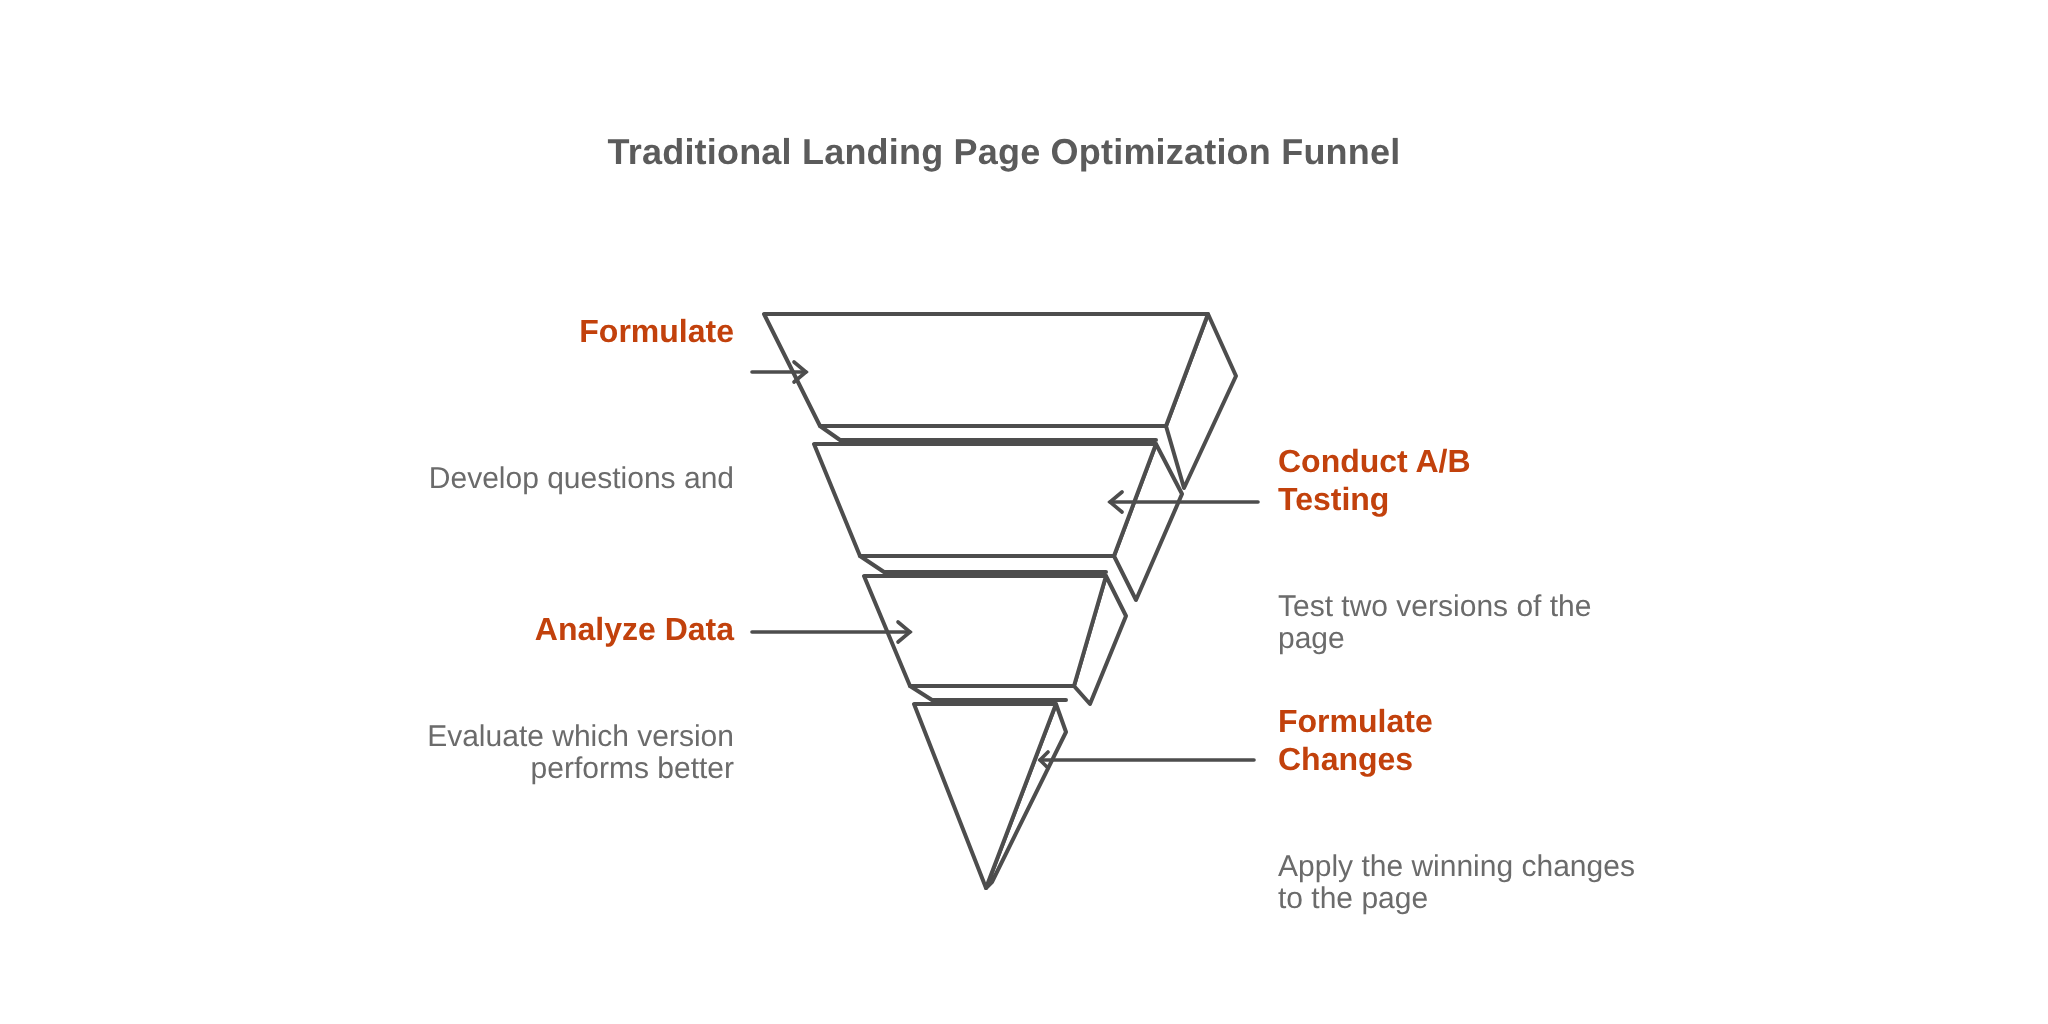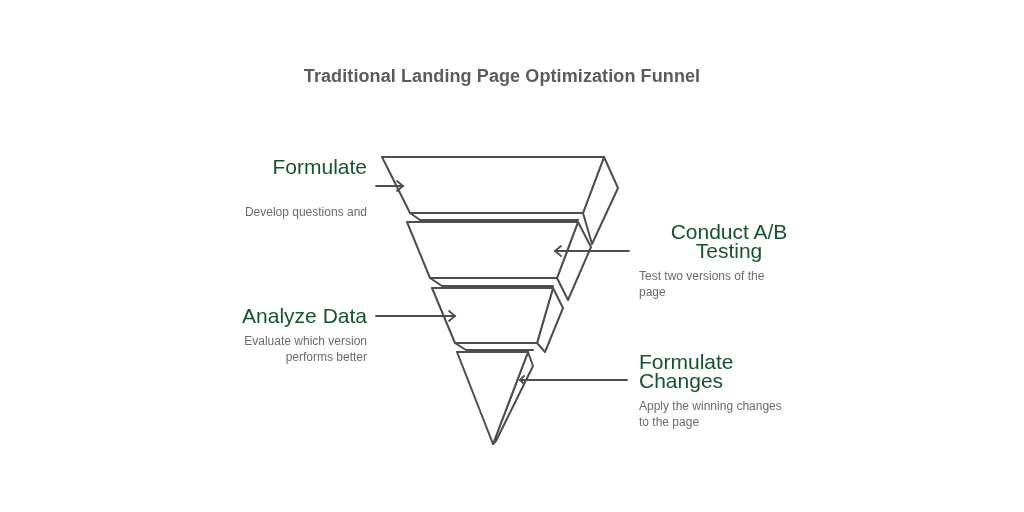--- a/index.html
+++ b/index.html
@@ -5,22 +5,22 @@
   html, body { margin: 0; padding: 0; }
   body {
     width: 1024px; height: 512px; background: #ffffff; position: relative; overflow: hidden;
     font-family: "Liberation Sans", sans-serif; color: #5a5a5a;
   }
   .title {
     position: absolute; left: 0; width: 1004px; top: 66px; text-align: center;
     font-size: 18px; font-weight: bold; color: #5b5b5b; letter-spacing: 0.1px;
   }
   svg.funnel { position: absolute; left: 0; top: 0; }
-  .label { position: absolute; font-weight: normal; font-size: 21px; line-height: 19px; color: #14532d; }
-  .desc { position: absolute; font-size: 12px; line-height: 16px; color: #6b6b6b; }
+  .label { position: absolute; font-weight: bold; font-size: 16px; line-height: 19px; color: #c2410c; }
+  .desc { position: absolute; font-size: 15px; line-height: 16px; color: #6b6b6b; margin-top: 28px; }
   .right-align { text-align: right; }
 </style>
 </head>
 <body>
 
 <div class="title">Traditional Landing Page Optimization Funnel</div>
 
 <svg class="funnel" width="1024" height="512" viewBox="0 0 1024 512">
   <g fill="#ffffff" stroke="#4d4d4d" stroke-width="2" stroke-linejoin="round" stroke-linecap="round">
 
@@ -68,21 +68,21 @@
   </g>
 </svg>
 
 <div class="label right-align" style="left:200px; width:167px; top:157px;">
   <div>Formulate</div>
 </div>
 <div class="desc right-align" style="left:200px; width:167px; top:204px;">
   <div>Develop questions and</div>
 </div>
 
-<div class="label" style="left:639px; width:180px; top:222px;text-align:center;">
+<div class="label" style="left:639px; width:180px; top:222px;">
   <div>Conduct A/B</div>
   <div>Testing</div>
 </div>
 <div class="desc" style="left:639px; width:180px; top:268px;">
   <div>Test two versions of the</div>
   <div>page</div>
 </div>
 
 <div class="label right-align" style="left:200px; width:167px; top:306px;">
   <div>Analyze Data</div>

